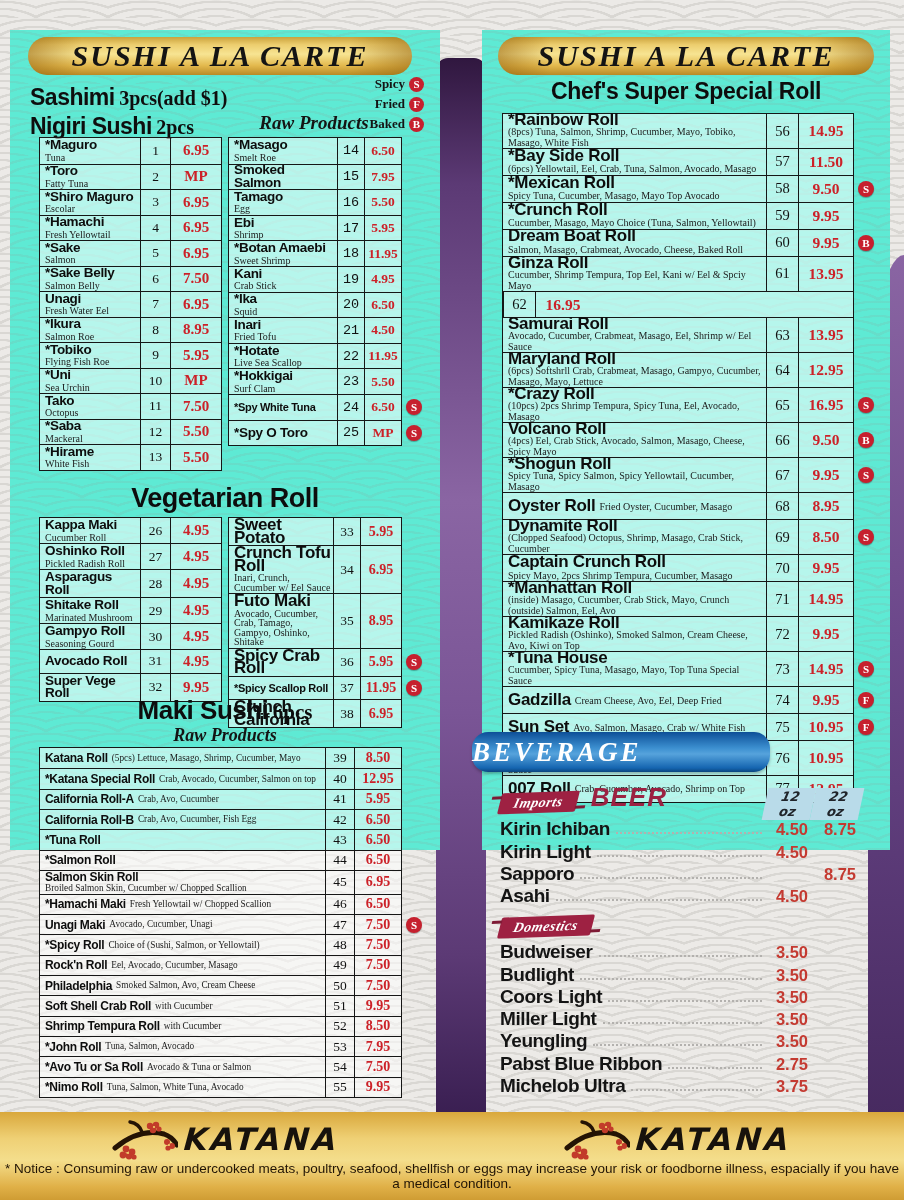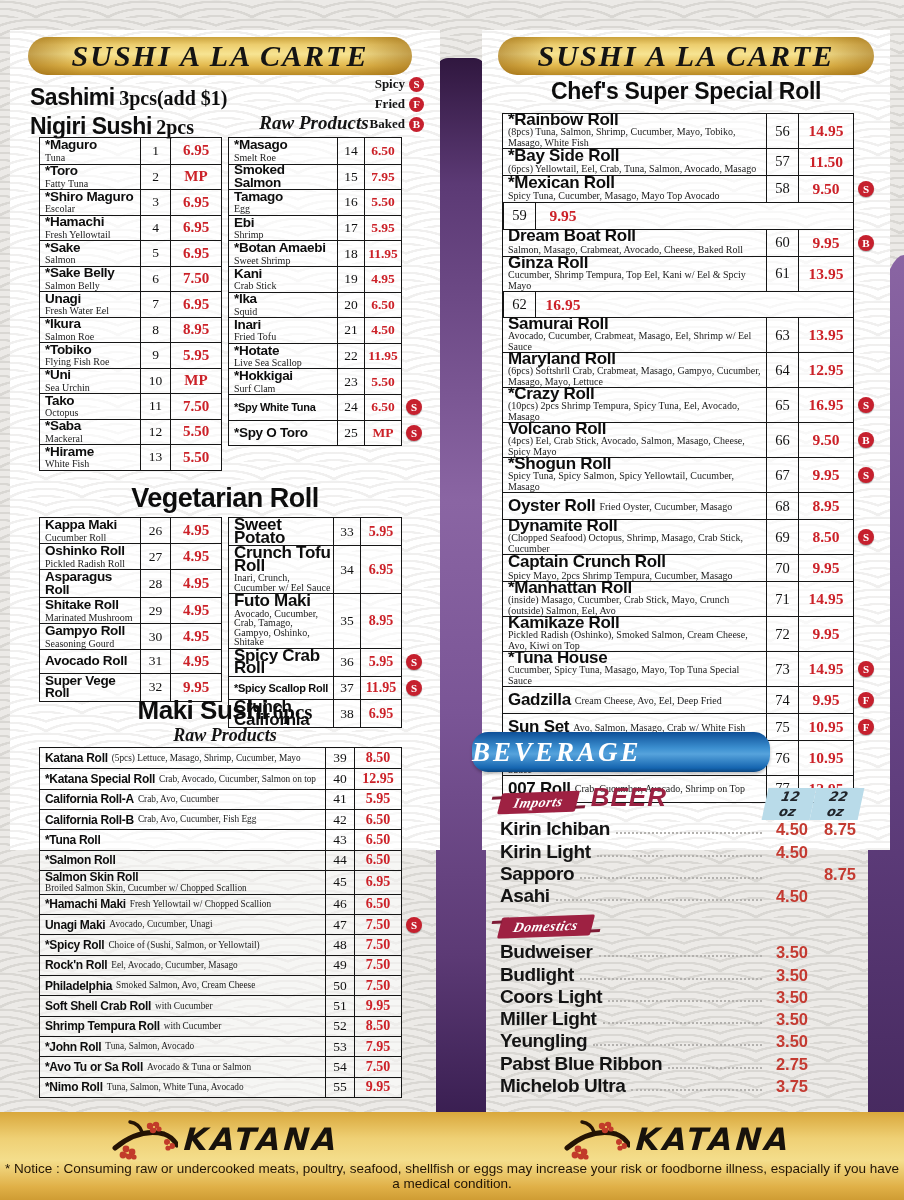--- a/index.html
+++ b/index.html
@@ -13,21 +13,21 @@
       radial-gradient(100% 100% at 50% 140%, transparent 42%, #d9d7d3 43%, #d9d7d3 48%, transparent 49%, transparent 62%, #d9d7d3 63%, #d9d7d3 68%, transparent 69%, transparent 82%, #d9d7d3 83%, #d9d7d3 88%, transparent 89%);
     background-size:72px 36px;background-position:0 0,36px 18px;}
 
   .purple-mid{position:absolute;left:436px;top:58px;width:50px;height:1056px;border-radius:12px 12px 0 0;
     background:linear-gradient(180deg,#30173f 0%,#5c3a75 12%,#8a65a3 42%,#7a5596 62%,#5c3a75 85%,#3a1f52 100%);}
   .purple-right{position:absolute;left:868px;top:255px;width:36px;height:860px;
     border-top-left-radius:36px 180px;
     background:linear-gradient(180deg,#8a65a3 0%,#6b478a 45%,#472a60 100%);}
 
   
-  .panel{position:absolute;top:30px;width:430px;height:820px;background:#ffffff;}
+  .panel{position:absolute;top:30px;width:430px;height:820px;background:#5eead4;}
   .panel::before{content:"";position:absolute;inset:0;pointer-events:none;
     background-image:
       radial-gradient(100% 100% at 50% 140%, transparent 42%, rgba(150,145,140,.14) 43%, rgba(150,145,140,.14) 48%, transparent 49%, transparent 62%, rgba(150,145,140,.14) 63%, rgba(150,145,140,.14) 68%, transparent 69%, transparent 82%, rgba(150,145,140,.14) 83%, rgba(150,145,140,.14) 88%, transparent 89%),
       radial-gradient(100% 100% at 50% 140%, transparent 42%, rgba(150,145,140,.14) 43%, rgba(150,145,140,.14) 48%, transparent 49%, transparent 62%, rgba(150,145,140,.14) 63%, rgba(150,145,140,.14) 68%, transparent 69%, transparent 82%, rgba(150,145,140,.14) 83%, rgba(150,145,140,.14) 88%, transparent 89%);
     background-size:72px 36px;background-position:0 0,36px 18px;}
   .panel.left{left:10px;}
   .panel.right{left:482px;width:408px;}
 
   .gold-banner{position:absolute;height:38px;border-radius:19px;display:flex;align-items:center;justify-content:center;
     background:
@@ -61,21 +61,21 @@
   .no{width:29px;flex:none;border-left:1.3px solid #161616;border-right:1.3px solid #161616;
       display:flex;align-items:center;justify-content:center;font:13.5px "Liberation Serif",serif;color:#111;}
   .pr{width:50px;flex:none;display:flex;align-items:center;justify-content:center;
       font:bold 15px "Liberation Serif",serif;color:#cc2128;position:relative;}
   .bdg{width:16px;height:16px;border-radius:50%;background:#c6202e;color:#fff;
       font:bold 11px/16px "Liberation Serif",serif;text-align:center;display:inline-block;flex:none;}
   .pr .bdg{position:absolute;right:-21px;top:50%;transform:translateY(-50%);box-shadow:0 1px 1px rgba(0,0,0,.3);}
 
   .t-nigiri{left:29px;top:107px;width:181px;} .t-nigiri .trow{height:25.5px;}
   .t-raw{left:218px;top:107px;width:172px;}  .t-raw .trow{height:25.6px;}
-  .t-raw .no{width:26px;} .t-raw .pr{width:36px;font-size:13.5px;}
+  .t-raw .no{width:26px;font-family:Liberation Mono, monospace;} .t-raw .pr{width:36px;font-size:13.5px;}
   .t-veg1{left:29px;top:487px;width:181px;}  .t-veg1 .trow{min-height:23.8px;}
   .t-veg2{left:218px;top:487px;width:172px;} .t-veg2 .trow{min-height:23.8px;}
   .t-veg2 .no{width:26px;} .t-veg2 .pr{width:40px;font-size:14px;}
   .t-veg2 .nm .n{font-size:17px;}
   .sm .n{font-size:11px !important;}
   .t-maki{left:29px;top:717px;width:361px;}  .t-maki .trow{min-height:20.35px;}
   .t-maki .nm-i .n{font-size:12px;} .t-maki .no{width:28px;} .t-maki .pr{width:46px;font-size:14px;}
   .t-chefs{left:20px;top:83px;width:350px;}  .t-chefs .trow{min-height:26.9px;}
   .t-chefs .nm-i .n{font-size:17px;} .t-chefs .nm-i .d{font-size:10px;line-height:11px;}
   .t-chefs .no{width:31px;font-size:14.5px;} .t-chefs .pr{width:54px;font-size:15.5px;}
@@ -879,20 +879,24 @@
           <span class="d">Spicy Tuna, Cucumber, Masago, Mayo Top Avocado</span>
         </div>
         <div class="no">58</div>
         <div class="pr">
           <span>9.50</span>
           <span class="bdg">S</span>
         </div>
       </div>
 
       <div class="trow">
+        <div class="nm-i">
+          <span class="n">*Crunch Roll</span>
+          <span class="d">Cucumber, Masago, Mayo Choice (Tuna, Salmon, Yellowtail)</span>
+        </div>
         <div class="no">59</div>
         <div class="pr">
           <span>9.95</span>
 
         </div>
       </div>
 
       <div class="trow">
         <div class="nm-i">
           <span class="n">Dream Boat Roll</span>

